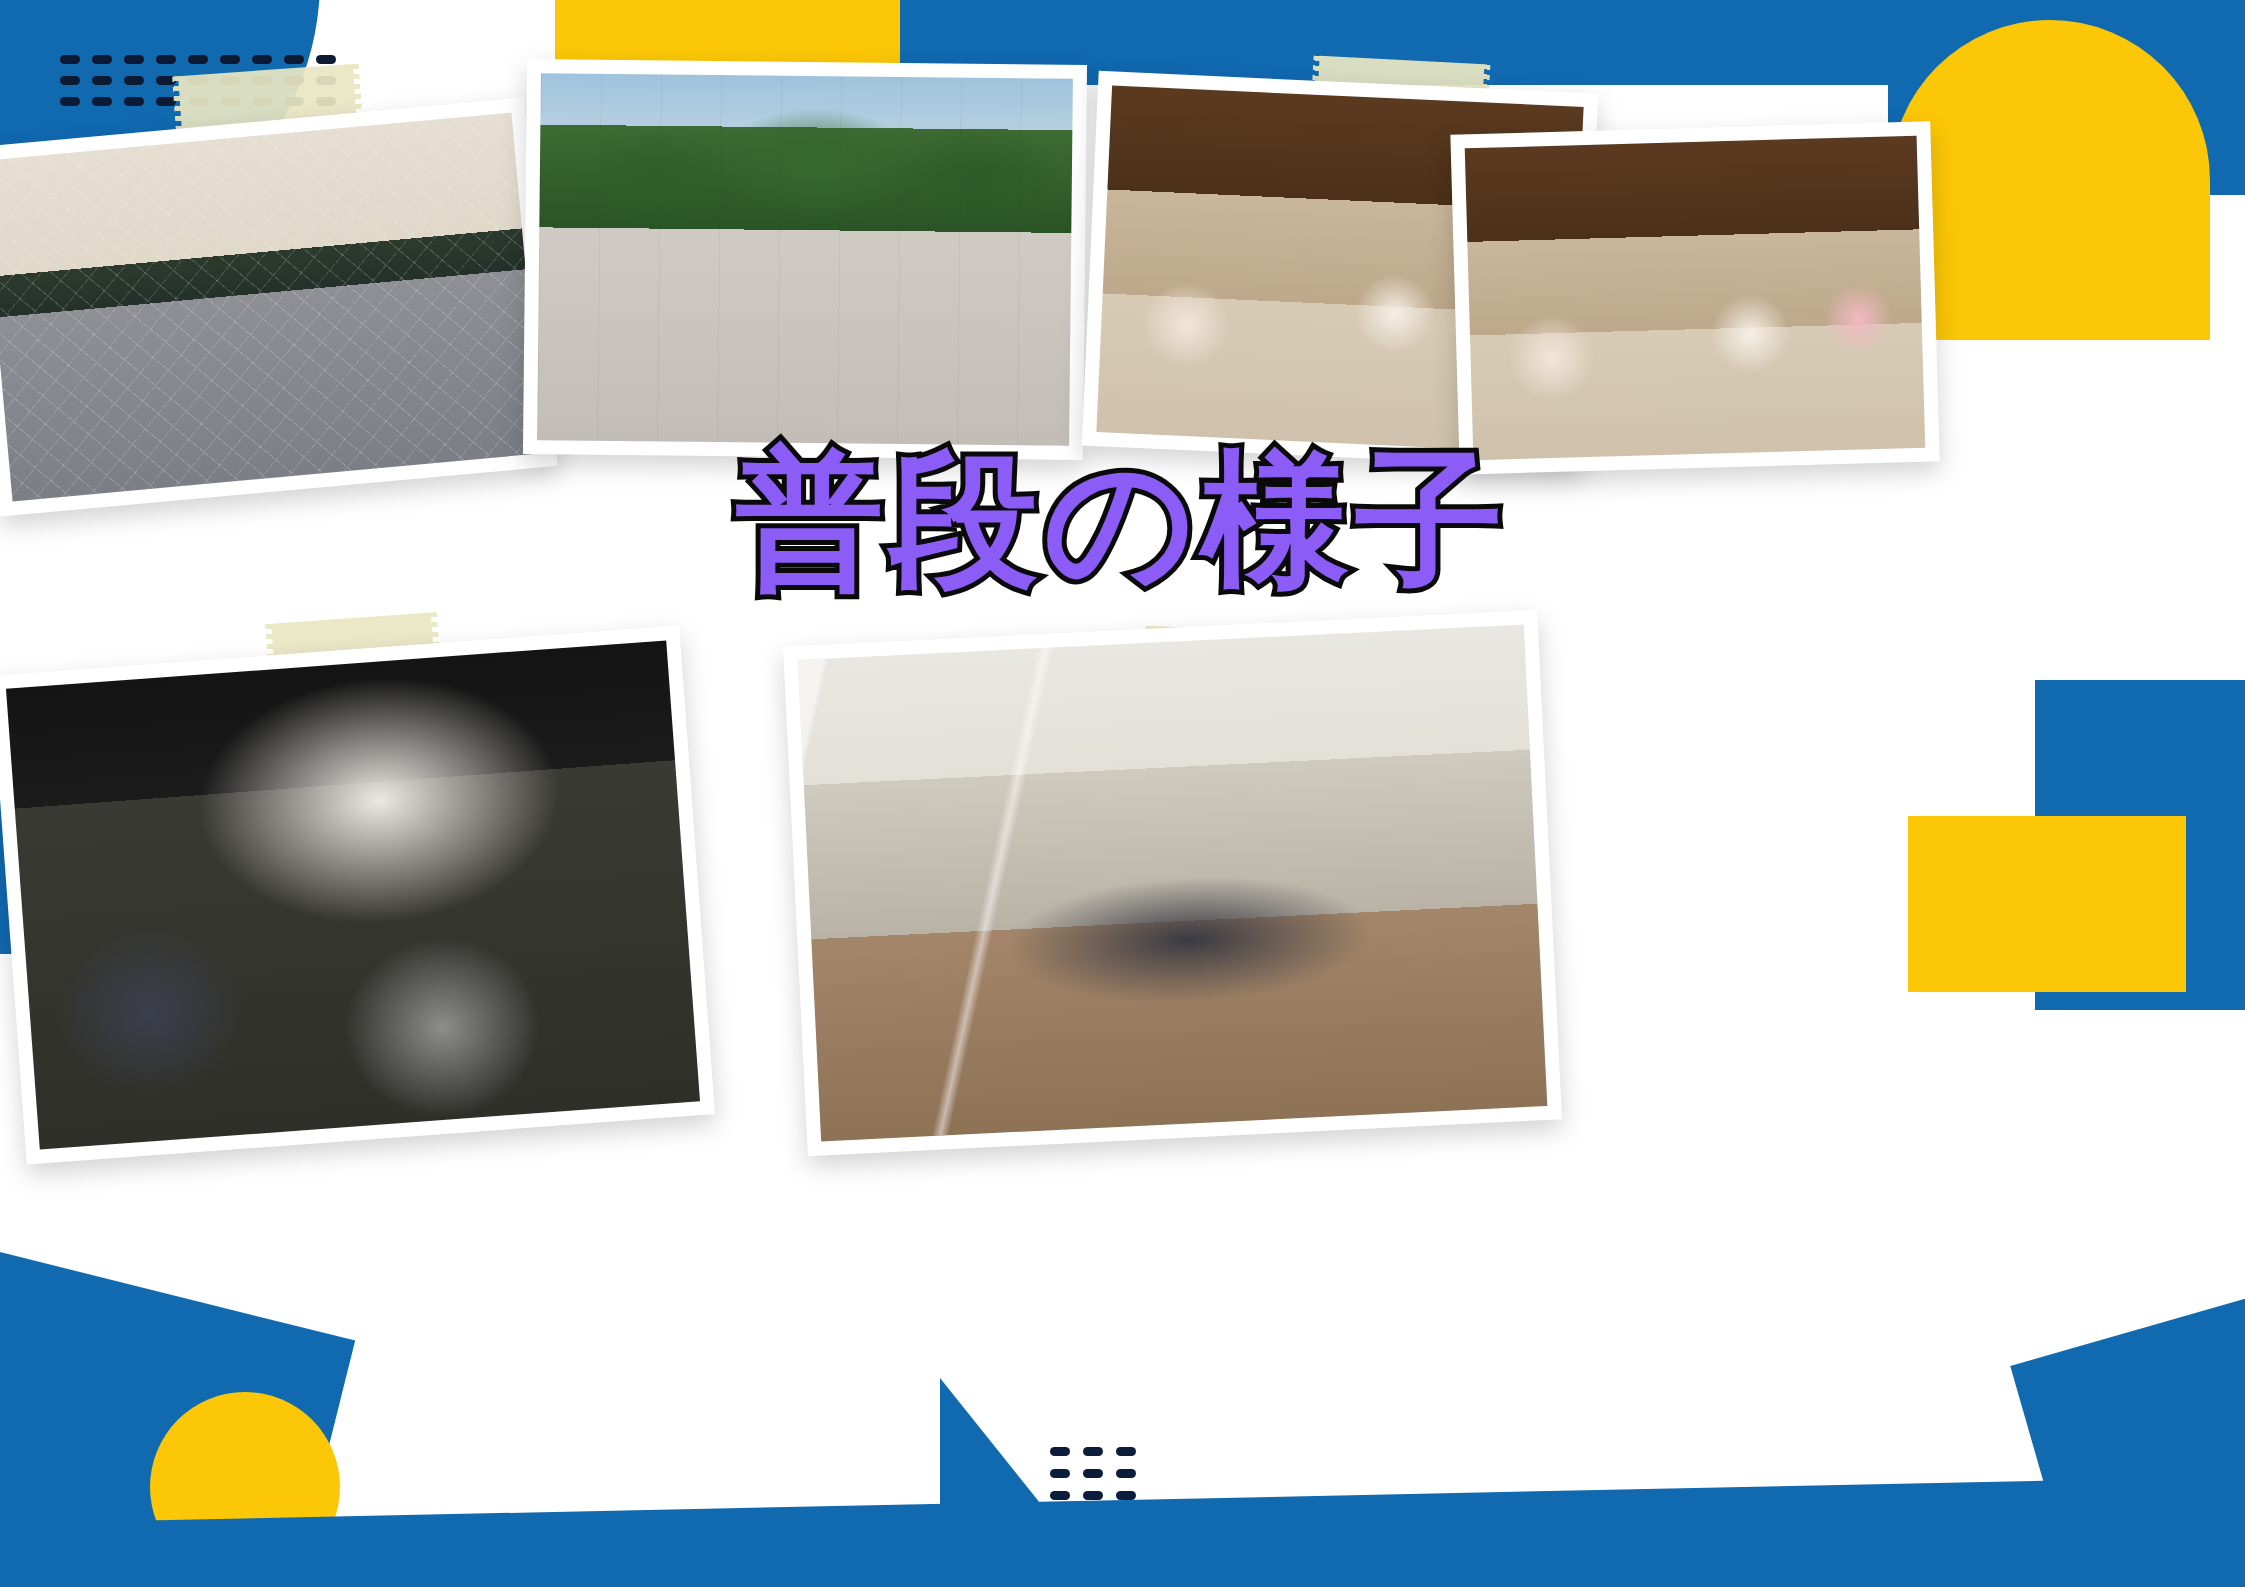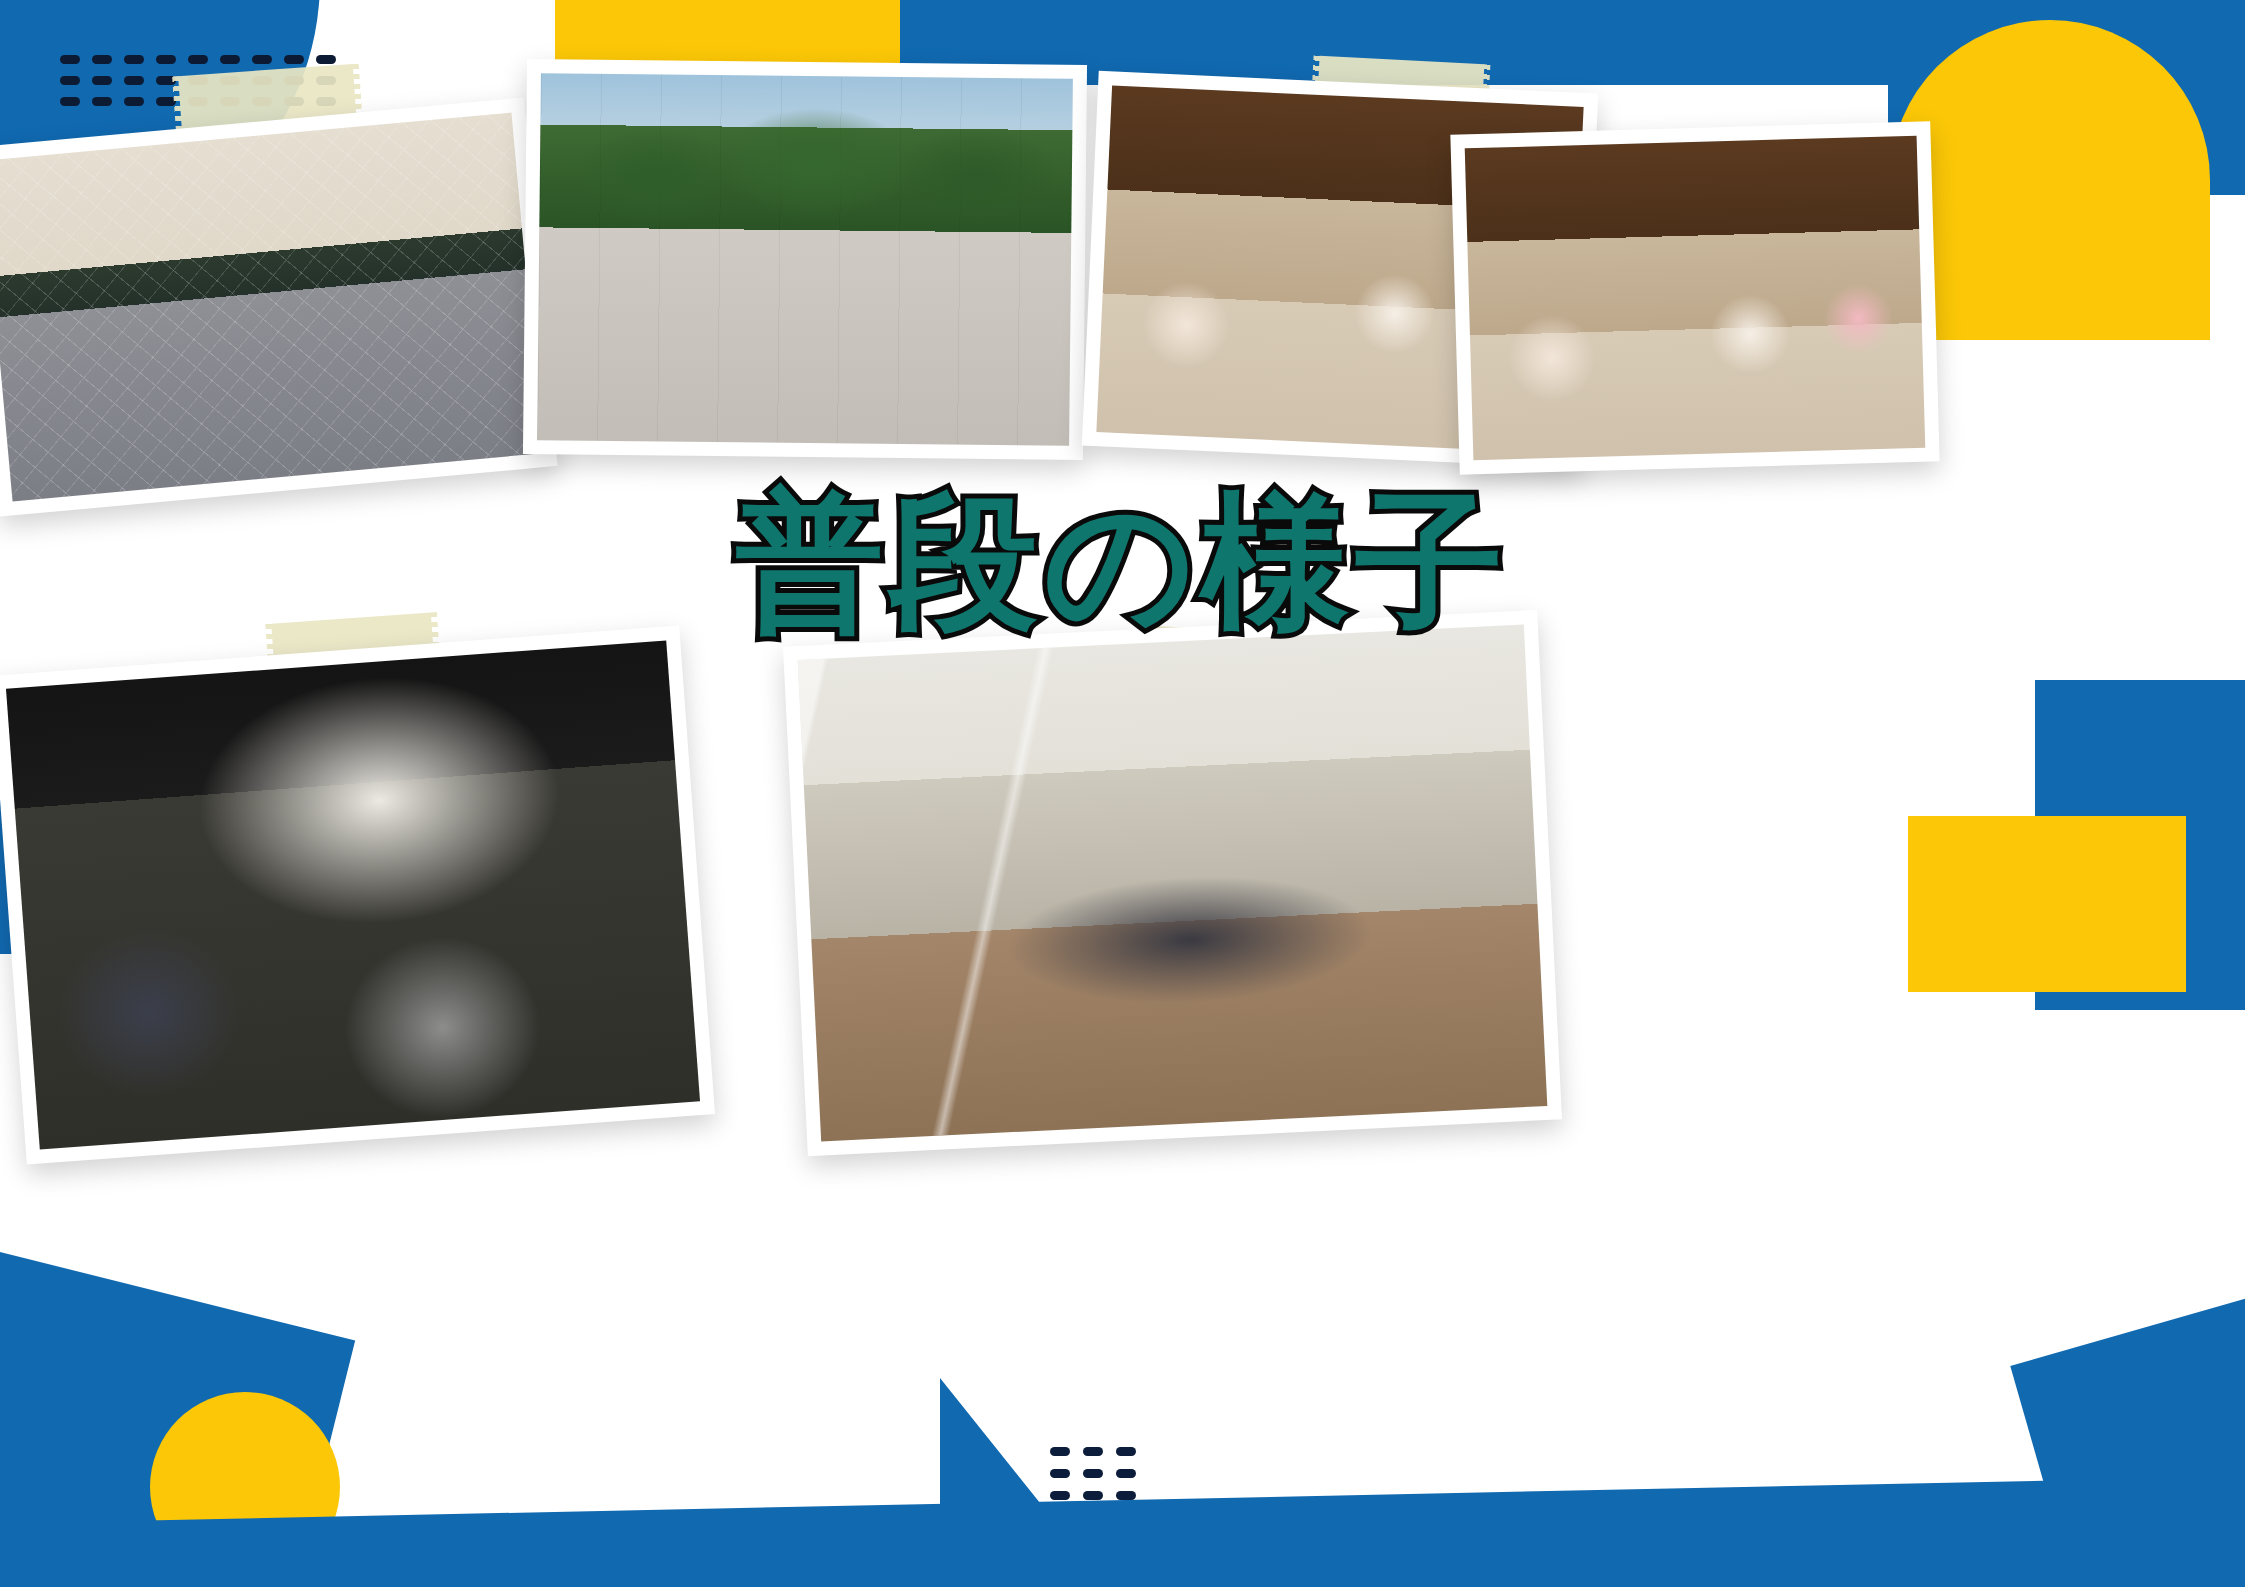--- a/index.html
+++ b/index.html
@@ -188,27 +188,27 @@
     content:"";position:absolute;inset:0;
     background:
       linear-gradient(105deg, rgba(255,255,255,.55) 0 3%, rgba(255,255,255,0) 3.6%),
       linear-gradient(105deg, rgba(255,255,255,0) 28%, rgba(255,255,255,.5) 29%, rgba(255,255,255,0) 30%),
       radial-gradient(ellipse 260px 90px at 52% 62%, #3a3a42 0%, rgba(58,58,66,0) 70%);
   }
 
   
   #title{
     position:absolute;
-    left:0;right:0;top:488px;
+    left:0;right:0;top:446px;
     text-align:center;
     font-family:"DejaVu Sans","Liberation Sans",sans-serif;
     font-weight:700;
     font-size:148px;
     line-height:1;
-    color:#0f766e;
+    color:#8b5cf6;
     letter-spacing:6px;
     -webkit-text-stroke:10px #0a0a0a;
     paint-order:stroke fill;
     z-index:40;
     user-select:none;
   }
 </style>
 </head>
 <body>
 

